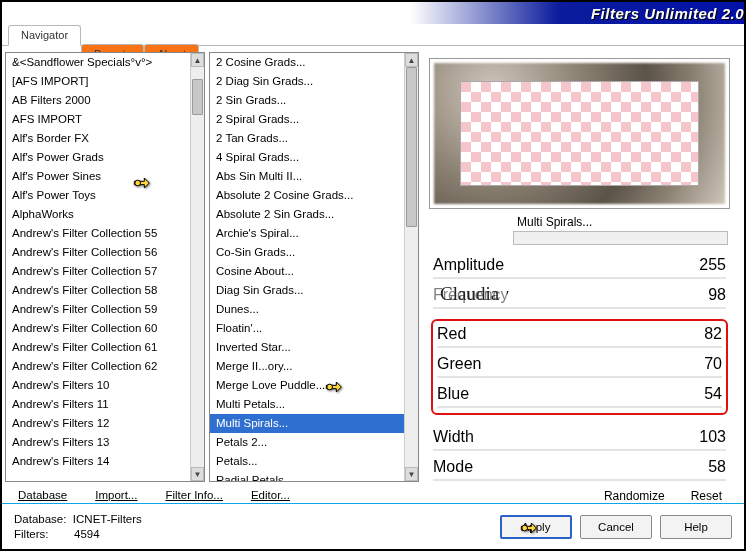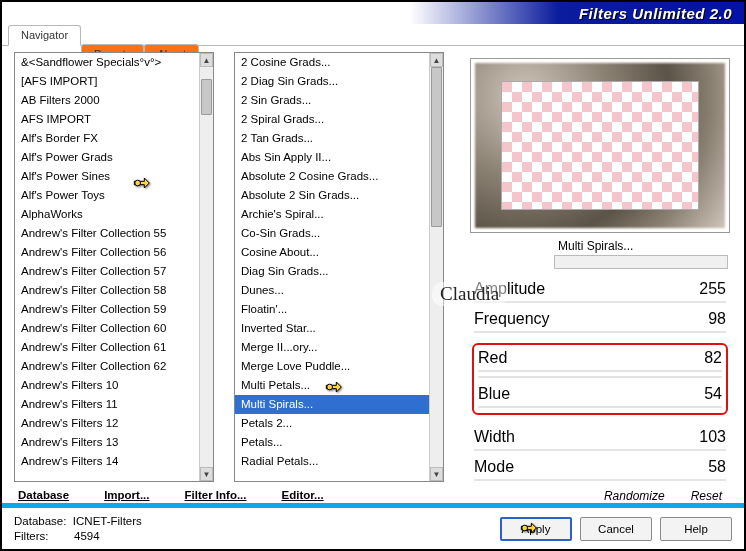--- a/index.html
+++ b/index.html
@@ -4,41 +4,40 @@
 <style>
   * { box-sizing: border-box; margin: 0; padding: 0; font-family: Tahoma, Arial, sans-serif; }
   html, body { width: 746px; height: 551px; background: #fff; }
   .window { width: 746px; height: 551px; border: 2px solid #000; position: relative; background: #fff; }
 
   
   .titlebar {
     height: 22px;
     background: linear-gradient(to right, #fff 0%, #fff 55%, #0b1c9c 75%, #0311a8 100%);
     display: flex; align-items: center; justify-content: flex-end;
-    padding-right: 12px;
   }
   .titlebar .title {
     font-style: italic; font-weight: bold; color: #fff; font-size: 15px;
     letter-spacing: 0.5px; text-shadow: 1px 1px 0 #000;
   }
 
   
   .tabs {
     height: 22px; display: flex; align-items: flex-end; border-bottom: 1px solid #b8b8b8;
     padding-left: 6px; gap: 0;
   }
   .tab {
     padding: 3px 12px 4px; font-size: 11px; border: 1px solid #b8b8b8; border-bottom: none;
     background: #f97316; border-radius: 3px 3px 0 0; position: relative; top: 19px;
     color: #333;
   }
   .tab.active { background: #fff; font-weight: normal; border-bottom: 1px solid #fff; top: 1px; }
 
   
-  .body { display: flex; height: calc(100% - 22px - 22px - 46px); padding: 6px 8px 0 12px; gap: 20px; }
+  .body { display: flex; height: calc(100% - 22px - 22px - 46px); padding: 6px 8px 0 3px; gap: 4px; }
   .col { display: flex; flex-direction: column; }
   .listbox {
     border: 1px solid #888; background: #fff; overflow: hidden; position: relative;
     font-size: 11.5px; height: 430px;
   }
   .listbox .inner { position:absolute; inset:0 14px 0 0; overflow:hidden; }
   .listbox .scrollbar {
     position:absolute; right:0; top:0; bottom:0; width:14px; background:#eee;
     border-left:1px solid #ccc;
   }
@@ -73,30 +72,30 @@
   .progress { height:14px; background:#f0f0f0; border:1px solid #bbb;}
 
   .params { margin: 4px 8px 0 8px; font-size:16px; }
   .param-row { display:flex; justify-content:space-between; padding:3px 2px;}
   .param-row span.lbl { }
   .slider-line { height:2px; background:#e4e4e4; margin:0 2px 4px;}
   .hl-box { border:2px solid #d11; border-radius:6px; padding:1px 2px; margin:2px 0 6px;}
 
   
   .listfooter {
-    display:flex; gap:35px; padding:4px 6px 0 6px; font-size:11.5px;font-weight:bold;
+    display:flex; gap:28px; padding:4px 6px 0 6px; font-size:11.5px;
   }
   .listfooter span { text-decoration: underline; text-underline-offset:1px; cursor:default; }
 
-  .rightfooter { display:flex; gap:26px; justify-content:flex-end; padding:4px 14px 0 0;font-size:12px;font-style:italic;}
+  .rightfooter { display:flex; gap:26px; justify-content:flex-end; padding:4px 14px 0 0;font-size:12px;}
   .rightfooter span { cursor:default; }
 
   
   .bottom {
-    position:absolute; left:0; right:0; bottom:0; height:46px; border-top:5px solid #0ea5e9;
+    position:absolute; left:0; right:0; bottom:0; height:46px; border-top:1px solid #0ea5e9;
     display:flex; align-items:center; justify-content:space-between; padding:0 12px;
     font-size:11.5px; background:#fff;
   }
   .status { line-height:15px;}
   .buttons { display:flex; gap:8px; align-items:center;}
   button.btn {
     min-width:72px; height:24px; font-size:11.5px; border:1px solid #8a8a8a; background:#f3f3f3;
     border-radius:2px; cursor:default;
   }
   button.btn.primary { border:2px solid #2a62c9; }
@@ -160,21 +159,22 @@
     </div>
 
     <div class="col col2">
       <div class="listbox">
         <div class="inner" id="midList">
             <div class="list-item">2 Cosine Grads...</div>
             <div class="list-item">2 Diag Sin Grads...</div>
             <div class="list-item">2 Sin Grads...</div>
             <div class="list-item">2 Spiral Grads...</div>
             <div class="list-item">2 Tan Grads...</div>
-            <div class="list-item">Abs Sin Apply II...</div>
+            <div class="list-item">4 Spiral Grads...</div>
+            <div class="list-item">Abs Sin Multi II...</div>
             <div class="list-item">Absolute 2 Cosine Grads...</div>
             <div class="list-item">Absolute 2 Sin Grads...</div>
             <div class="list-item">Archie's Spiral...</div>
             <div class="list-item">Co-Sin Grads...</div>
             <div class="list-item">Cosine About...</div>
             <div class="list-item">Diag Sin Grads...</div>
             <div class="list-item">Dunes...</div>
             <div class="list-item">Floatin'...</div>
             <div class="list-item">Inverted Star...</div>
             <div class="list-item">Merge II...ory...</div>
@@ -216,20 +216,24 @@
           </div>
           <div class="slider-line"></div>
         </div>
       <div class="params">
           <div class="hl-box" id="paramsRGB">
             <div class="param-row">
               <span class="lbl">Red</span>
               <span>82</span>
             </div>
             <div class="slider-line"></div>
+            <div class="param-row">
+              <span class="lbl">Green</span>
+              <span>70</span>
+            </div>
             <div class="slider-line"></div>
             <div class="param-row">
               <span class="lbl">Blue</span>
               <span>54</span>
             </div>
             <div class="slider-line"></div>
           </div>
         </div>
       <div class="params" id="paramsBottom">
           <div class="param-row">

